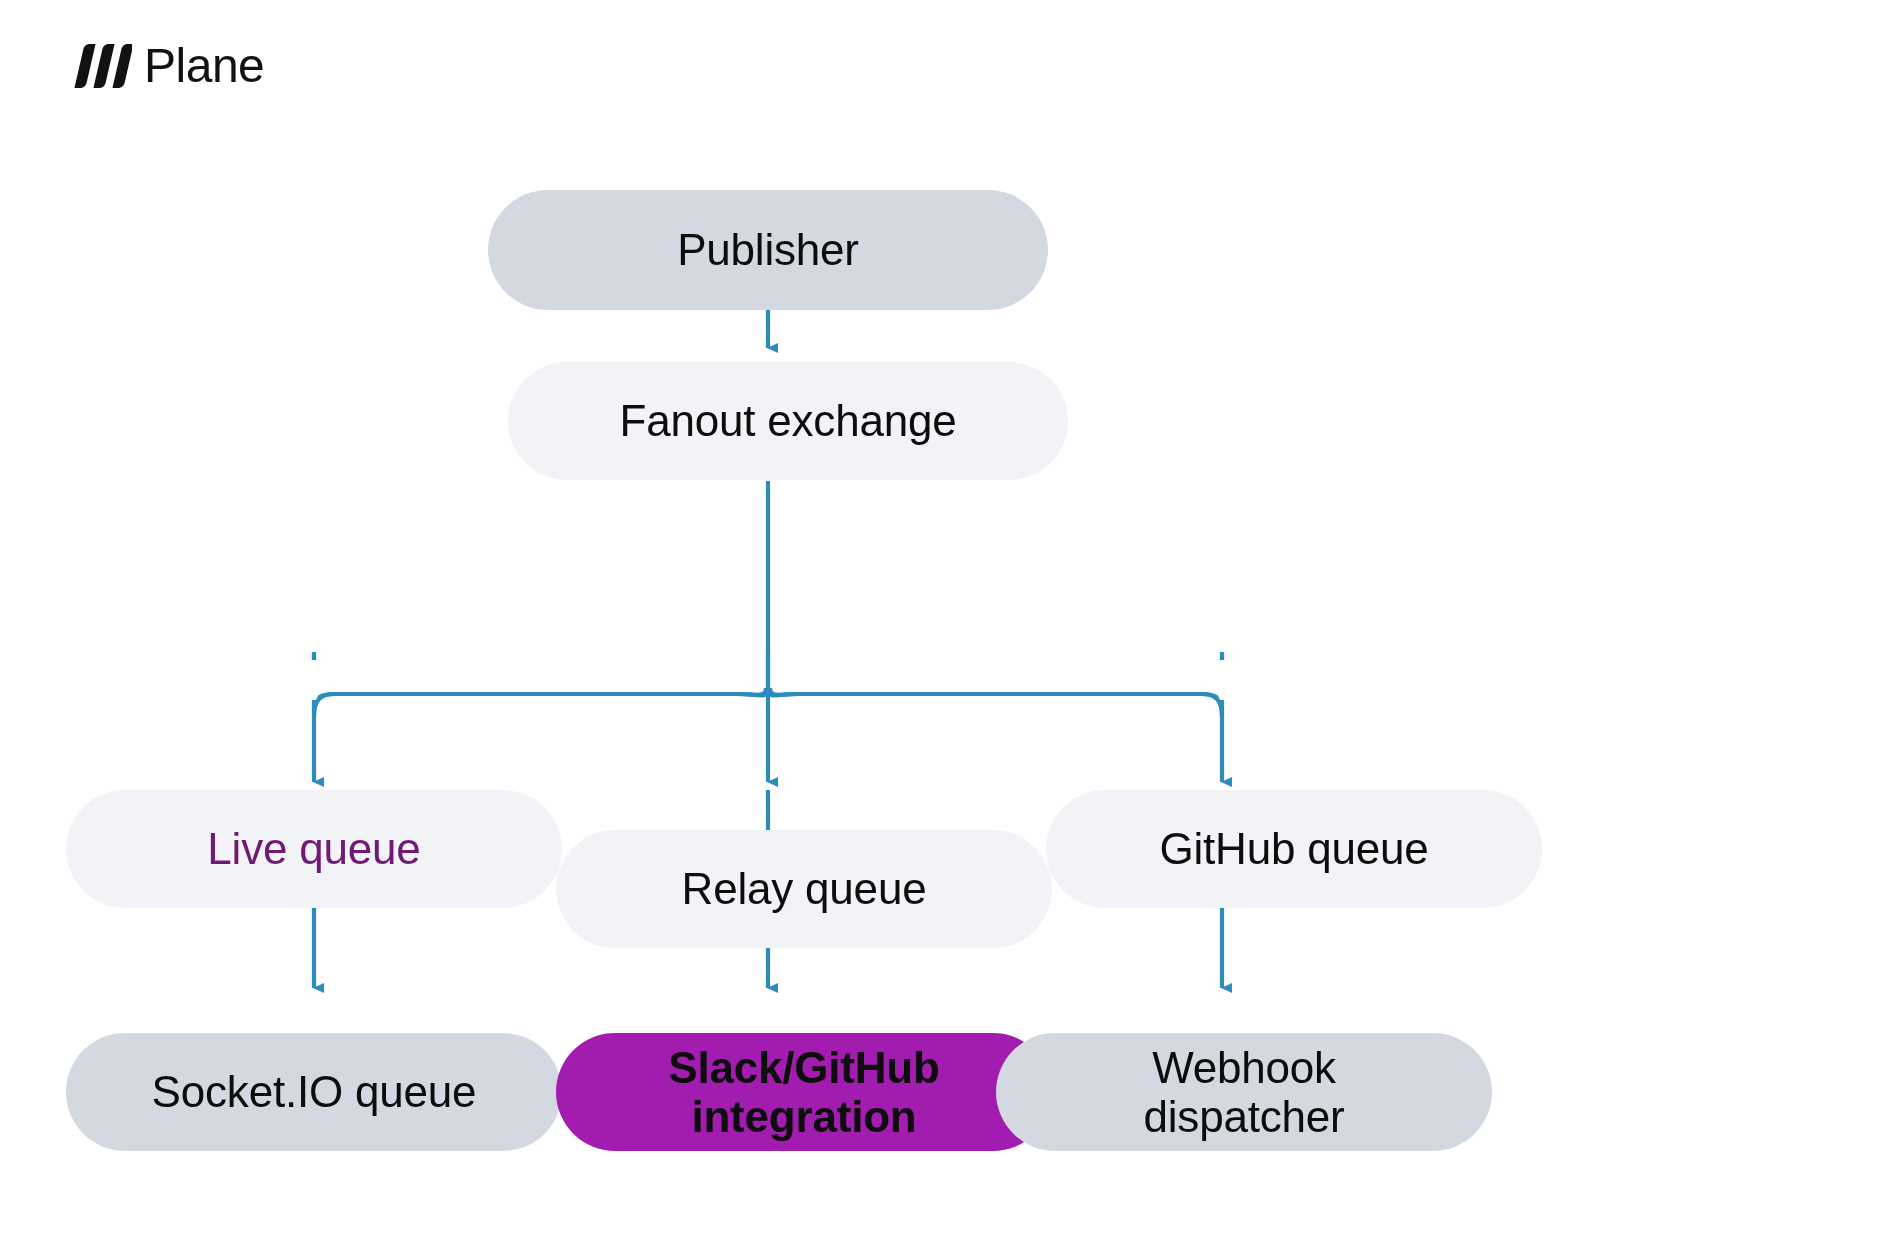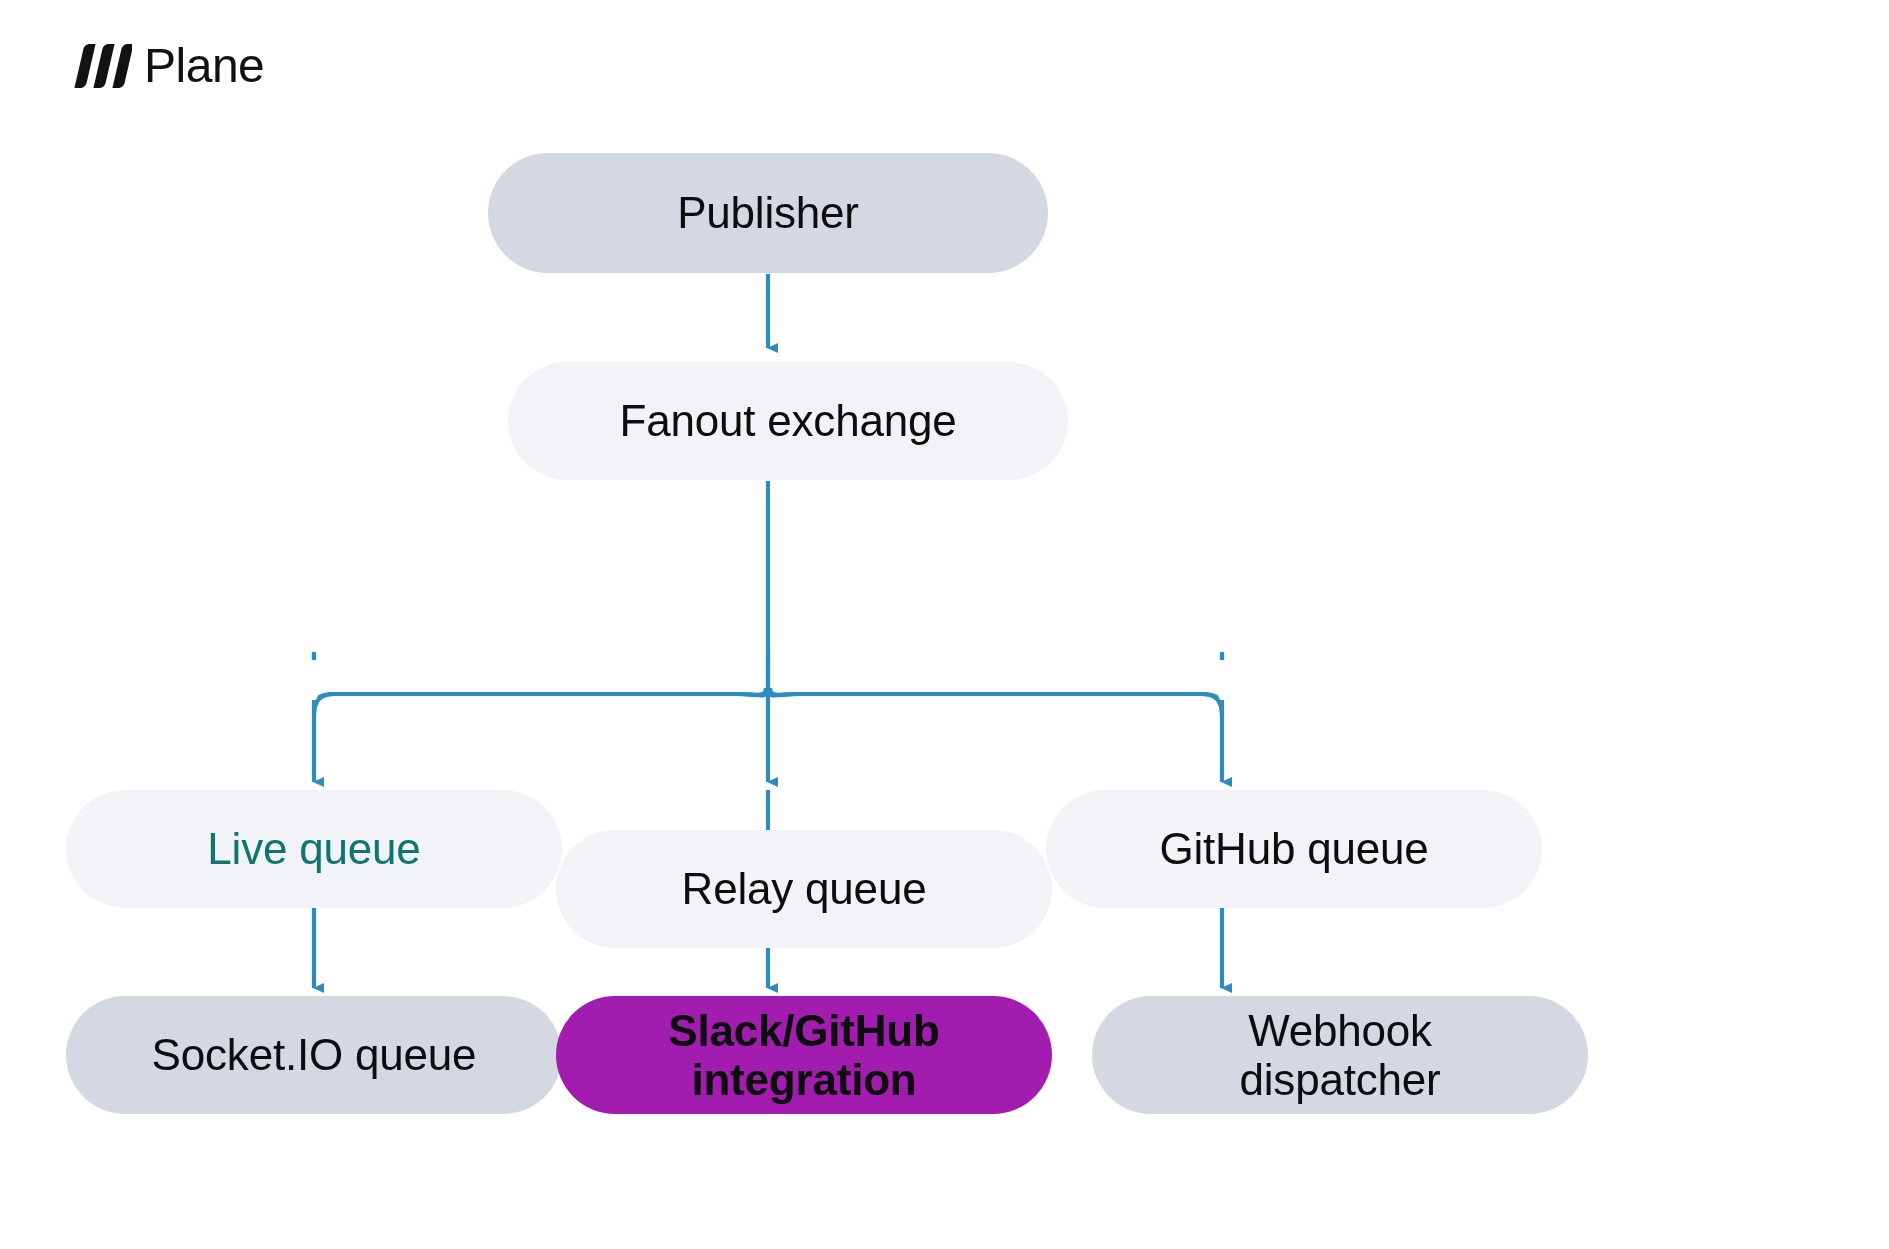--- a/index.html
+++ b/index.html
@@ -66,21 +66,21 @@
     text-align: center;
     border-radius: 999px;
     color: #0d0d0d;
     font-size: 44px;
     line-height: 1.12;
     font-weight: 400;
     letter-spacing: -0.2px;
     padding: 0 26px;
     white-space: pre-line;
   }
-  .node.shade-dark  { background: #d3d8e1; }
+  .node.shade-dark  { background: #d3d8e1; margin-top: 37px; }
   .node.shade-light { background: #f1f3f6; }
 </style>
 </head>
 <body style="background: rgb(255, 255, 255);">
 
 <div id="brand">
   <svg id="brand-mark" viewBox="0 0 66 52" aria-hidden="true">
     <g fill="#121212">
       <path d="M11.5 9.5 C11.5 6.2 13.6 4.0 16.6 4.0 L22.5 4.0 L22.5 42.5 C22.5 45.8 20.4 48.0 17.4 48.0 L11.5 48.0 Z" transform="skewX(-13) translate(8,0)"></path>
       <path d="M11.5 9.5 C11.5 6.2 13.6 4.0 16.6 4.0 L22.5 4.0 L22.5 42.5 C22.5 45.8 20.4 48.0 17.4 48.0 L11.5 48.0 Z" transform="skewX(-13) translate(27,0)"></path>
@@ -133,27 +133,27 @@
       <path d="M314,790 L314,988" marker-end="url(#arrowhead)"></path>
       <path d="M768,790 L768,988" marker-end="url(#arrowhead)"></path>
       <path d="M1222,790 L1222,988" marker-end="url(#arrowhead)"></path>
     </g>
   </svg>
 
   <div class="node shade-dark" style="left: 488px; top: 153px; width: 560px; height: 120px; background: rgb(211, 216, 225); color: rgb(13, 13, 13);">Publisher</div>
 
   <div class="node shade-light" style="left: 508px; top: 362px; width: 560px; height: 118px; background: rgb(241, 243, 246); color: rgb(13, 13, 13);">Fanout exchange</div>
 
-  <div class="node shade-light" style="left: 66px; top: 790px; width: 496px; height: 118px; background: rgb(241, 243, 246); color: #0f766e;">Live queue</div>
+  <div class="node shade-light" style="left: 66px; top: 790px; width: 496px; height: 118px; background: rgb(241, 243, 246); color: #701a75;">Live queue</div>
 
   <div class="node shade-light" style="left: 556px; top: 790px; width: 496px; height: 118px; background: rgb(241, 243, 246); color: rgb(13, 13, 13); margin-top: 40px;">Relay queue</div>
 
   <div class="node shade-light" style="left: 1046px; top: 790px; width: 496px; height: 118px; background: rgb(241, 243, 246); color: rgb(13, 13, 13);">GitHub queue</div>
 
   <div class="node shade-dark" style="left: 66px; top: 996px; width: 496px; height: 118px; background: rgb(211, 216, 225); color: rgb(13, 13, 13);">Socket.IO queue</div>
 
   <div class="node shade-dark" style="left: 556px; top: 996px; width: 496px; height: 118px; background: #a21caf; color: rgb(13, 13, 13); font-weight: bold;">Slack/GitHub
 integration</div>
 
-  <div class="node shade-dark" style="left: 1092px; top: 996px; width: 496px; height: 118px; background: rgb(211, 216, 225); color: rgb(13, 13, 13);">Webhook
+  <div class="node shade-dark" style="left: 996px; top: 996px; width: 496px; height: 118px; background: rgb(211, 216, 225); color: rgb(13, 13, 13);">Webhook
 dispatcher</div>
 
 </div>
 
 </body></html>

